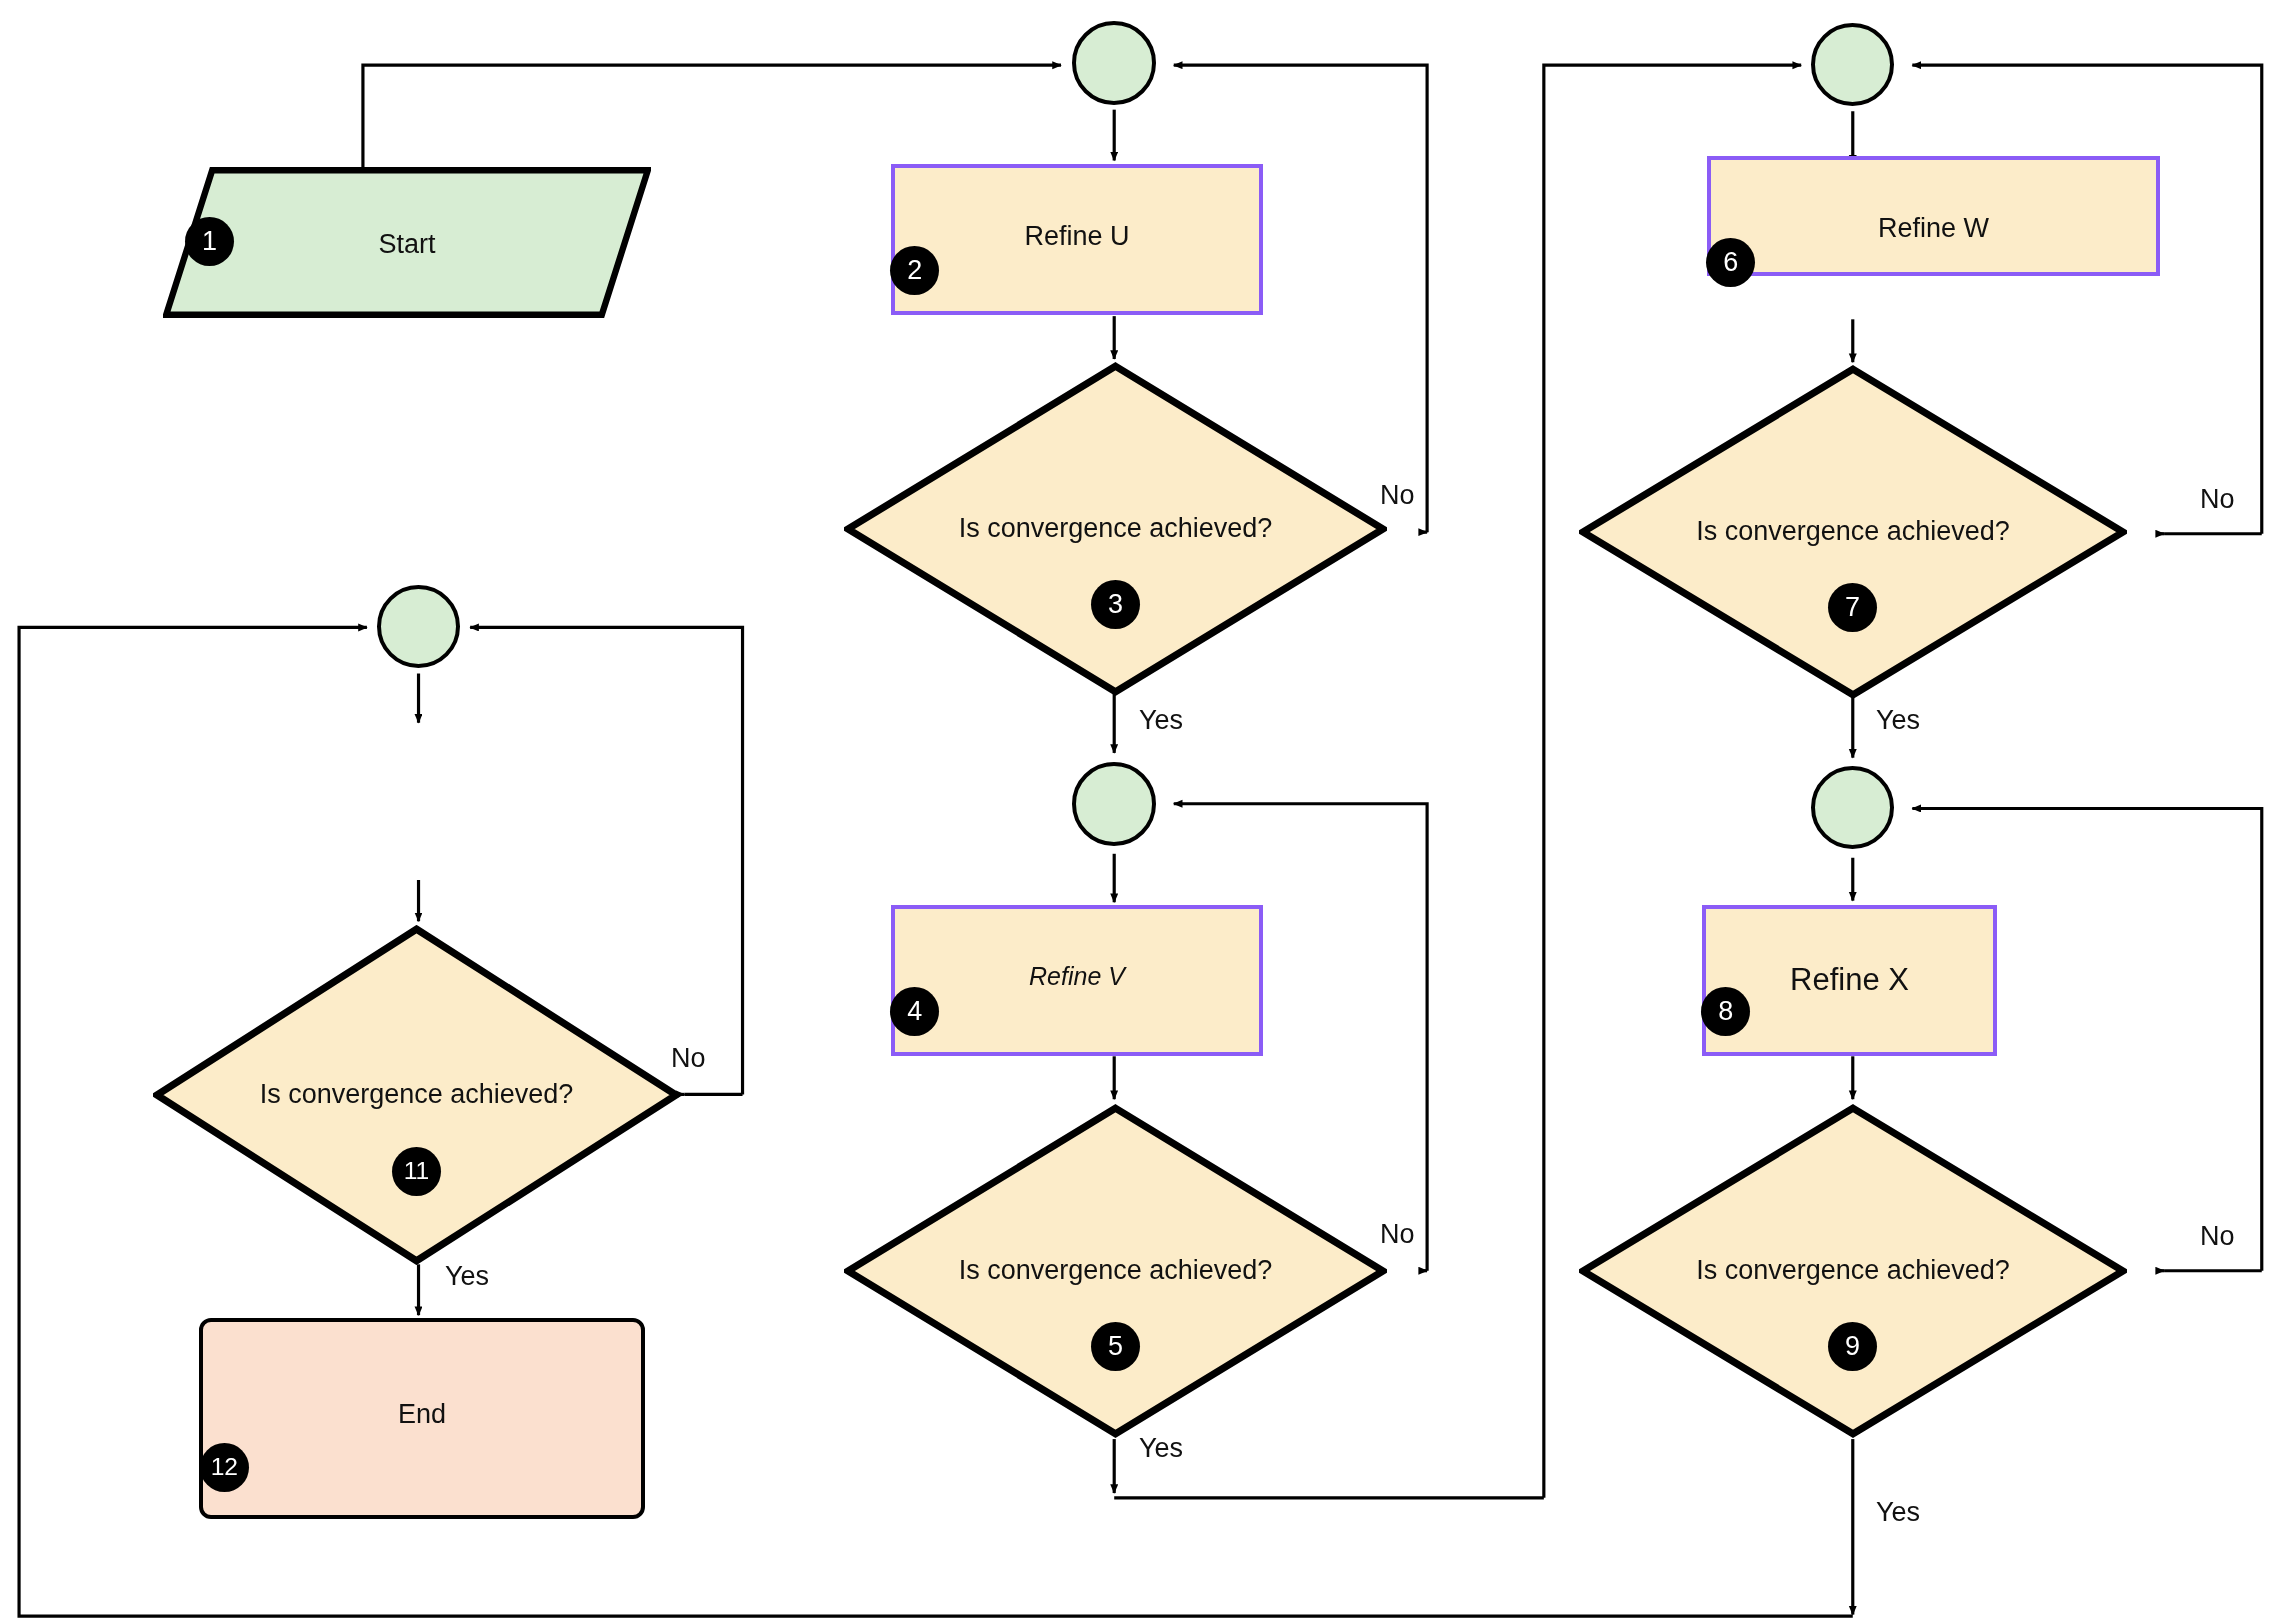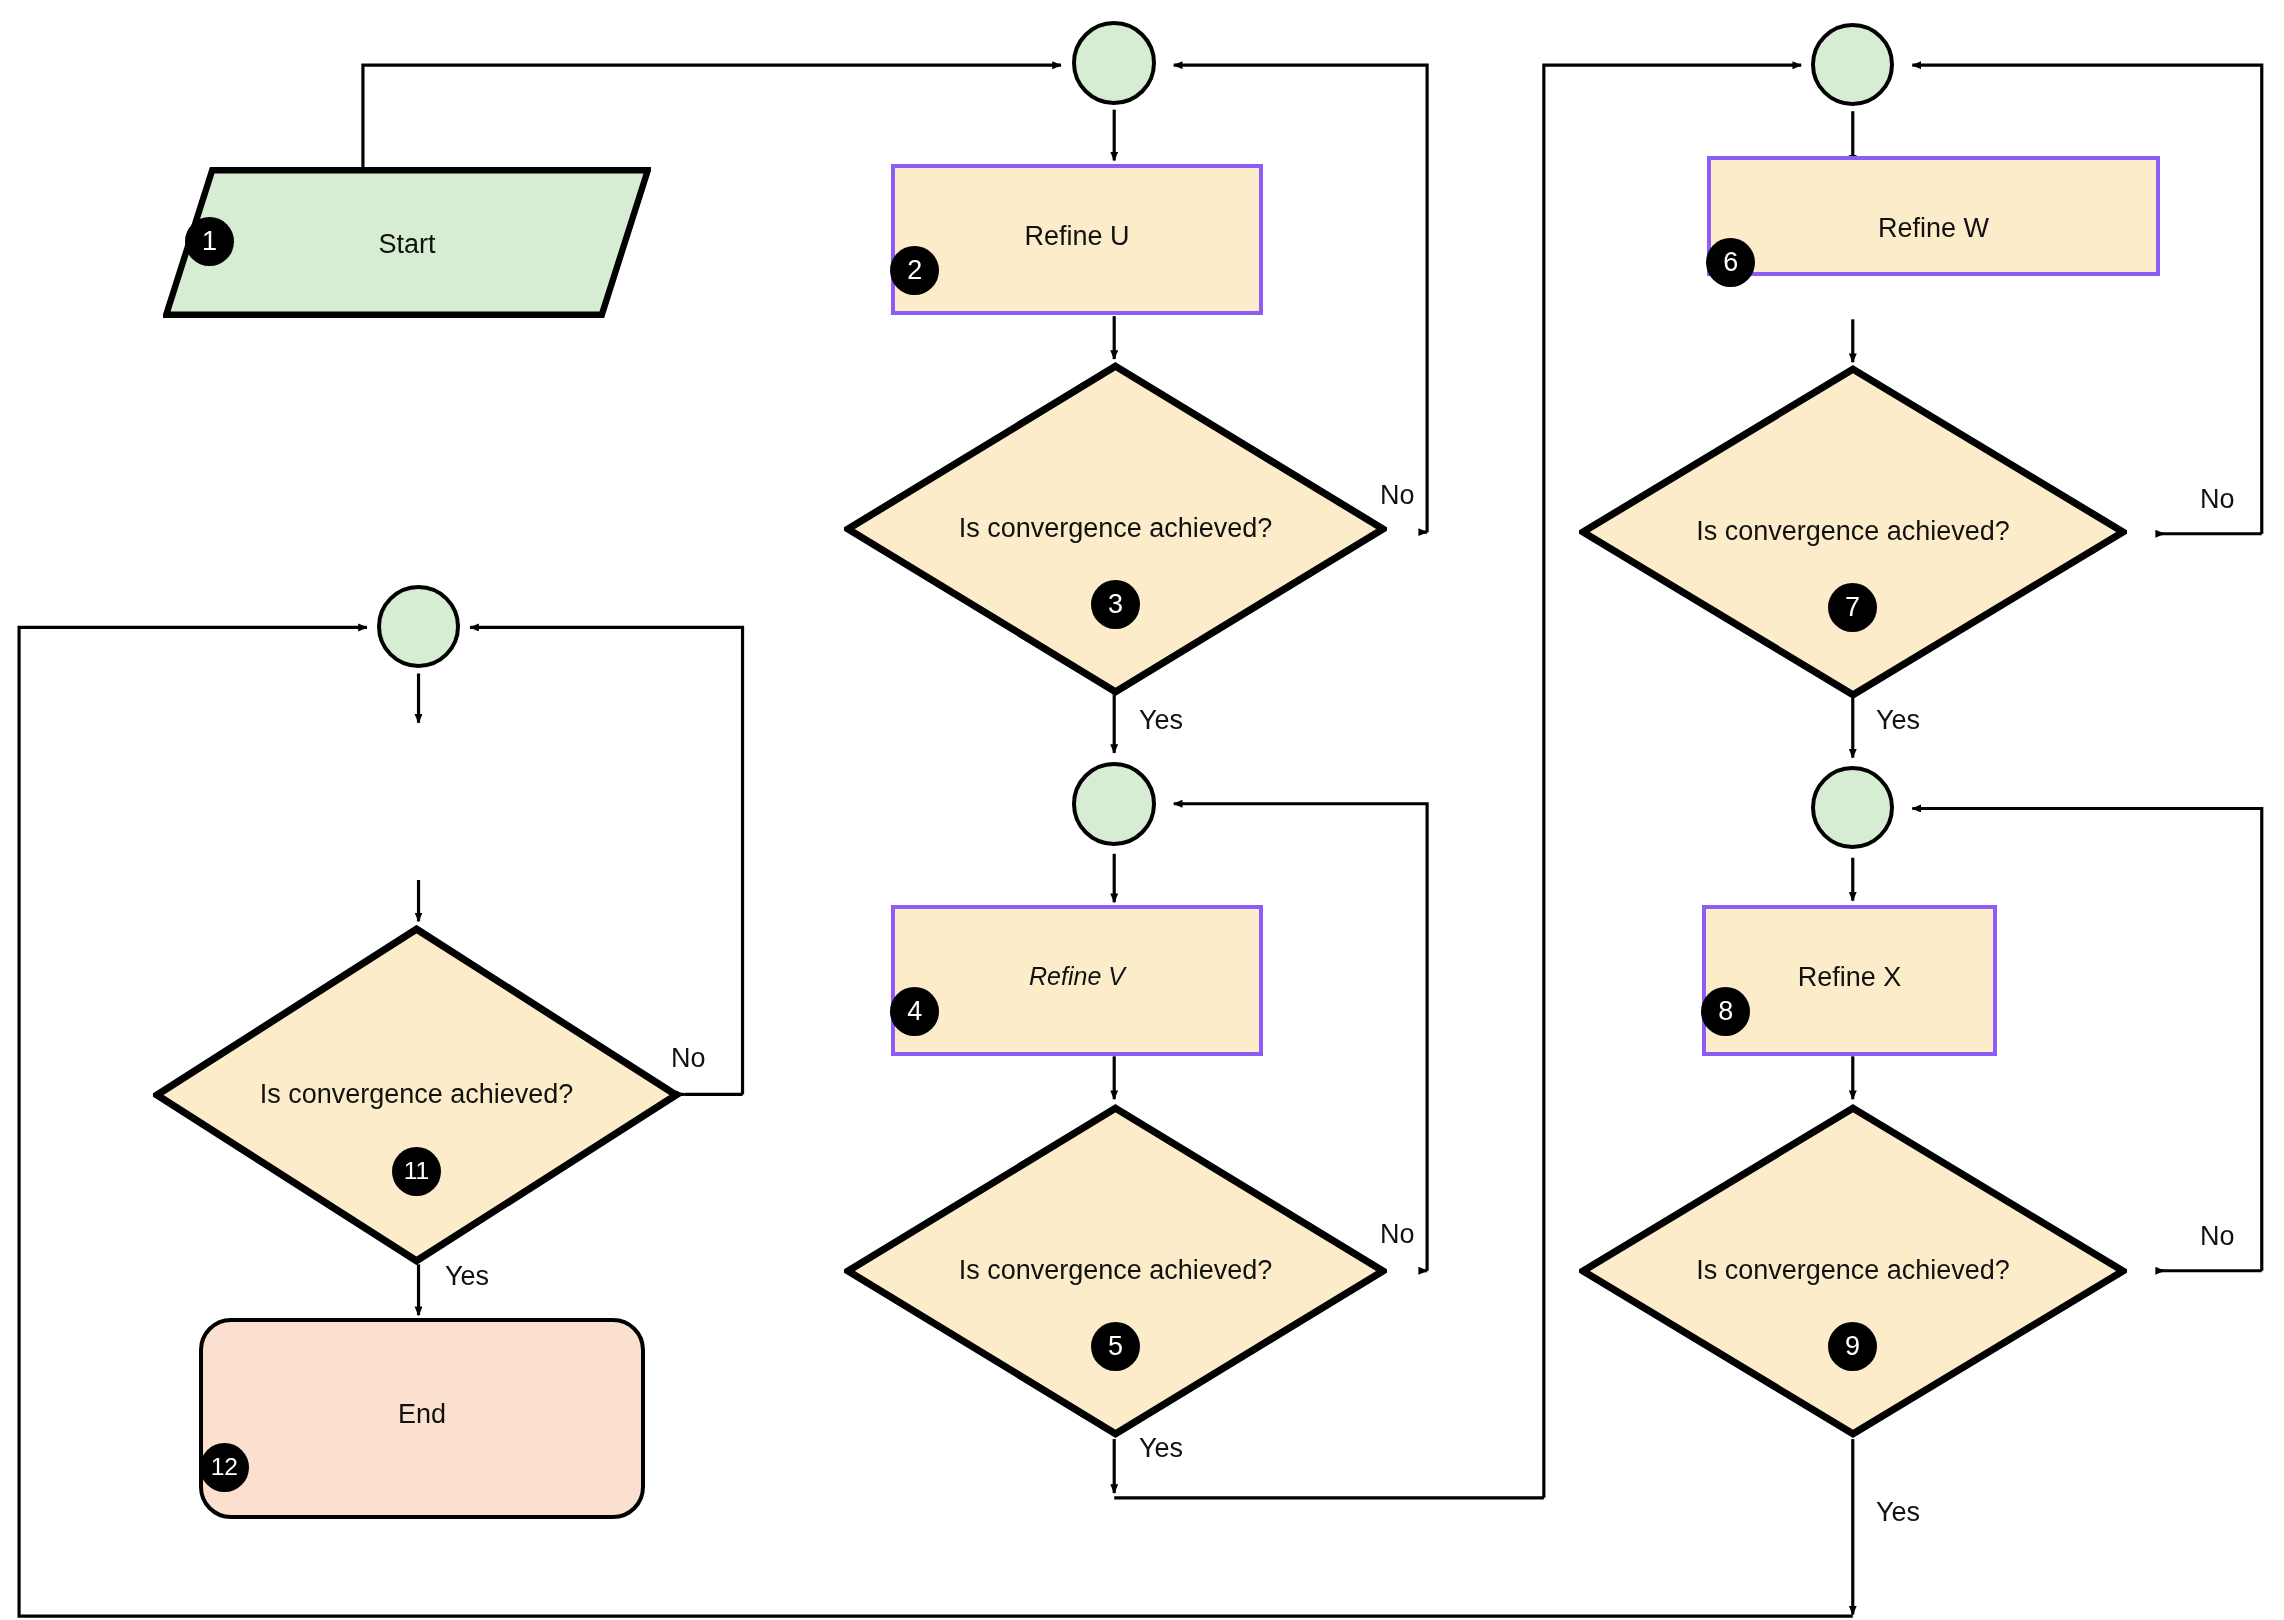--- a/index.html
+++ b/index.html
@@ -26,21 +26,21 @@
   }
   
   .proc{
     background:#FCECC9;
     border:4px solid #8b5cf6;
   }
   
   .endshape{
     background:#FBE0CF;
     border:4px solid #000000;
-    border-radius:32px;
+    border-radius:12px;
   }
   
   .conn{
     background:#D7EDD3;
     border:4.8px solid #000000;
     border-radius:50%;
     z-index:5;
   }
   
   .diamond svg{display:block;}
@@ -162,21 +162,21 @@
 
   <div class="node diamond" style="left:1579px;top:365px;width:548px;height:334px;">
     <svg width="548" height="334" viewBox="0 0 690 420" xmlns="http://www.w3.org/2000/svg">
       <polygon points="345,5 685,210 345,415 5,210" fill="#FCECC9" stroke="#000000" stroke-width="9"></polygon>
     </svg>
     <div class="label" style="top:151px;font-size:27px;">Is convergence achieved?</div>
     <div class="badge" style="left:249px;top:218px;width:49px;height:49px;font-size:27px;">7</div>
   </div>
 
   <div class="node proc" style="left:1702px;top:905px;width:295px;height:151px;">
-    <div class="label" style="top:53px;font-size:27px;">Refine X</div>
+    <div class="label" style="top:53px;font-size:31px;">Refine X</div>
     <div class="badge" style="left:-4.8px;top:78px;width:49px;height:49px;font-size:27px;">8</div>
   </div>
 
   <div class="node diamond" style="left:1579px;top:1104px;width:548px;height:334px;">
     <svg width="548" height="334" viewBox="0 0 690 420" xmlns="http://www.w3.org/2000/svg">
       <polygon points="345,5 685,210 345,415 5,210" fill="#FCECC9" stroke="#000000" stroke-width="9"></polygon>
     </svg>
     <div class="label" style="top:151px;font-size:27px;">Is convergence achieved?</div>
     <div class="badge" style="left:249px;top:218px;width:49px;height:49px;font-size:27px;">9</div>
   </div>

